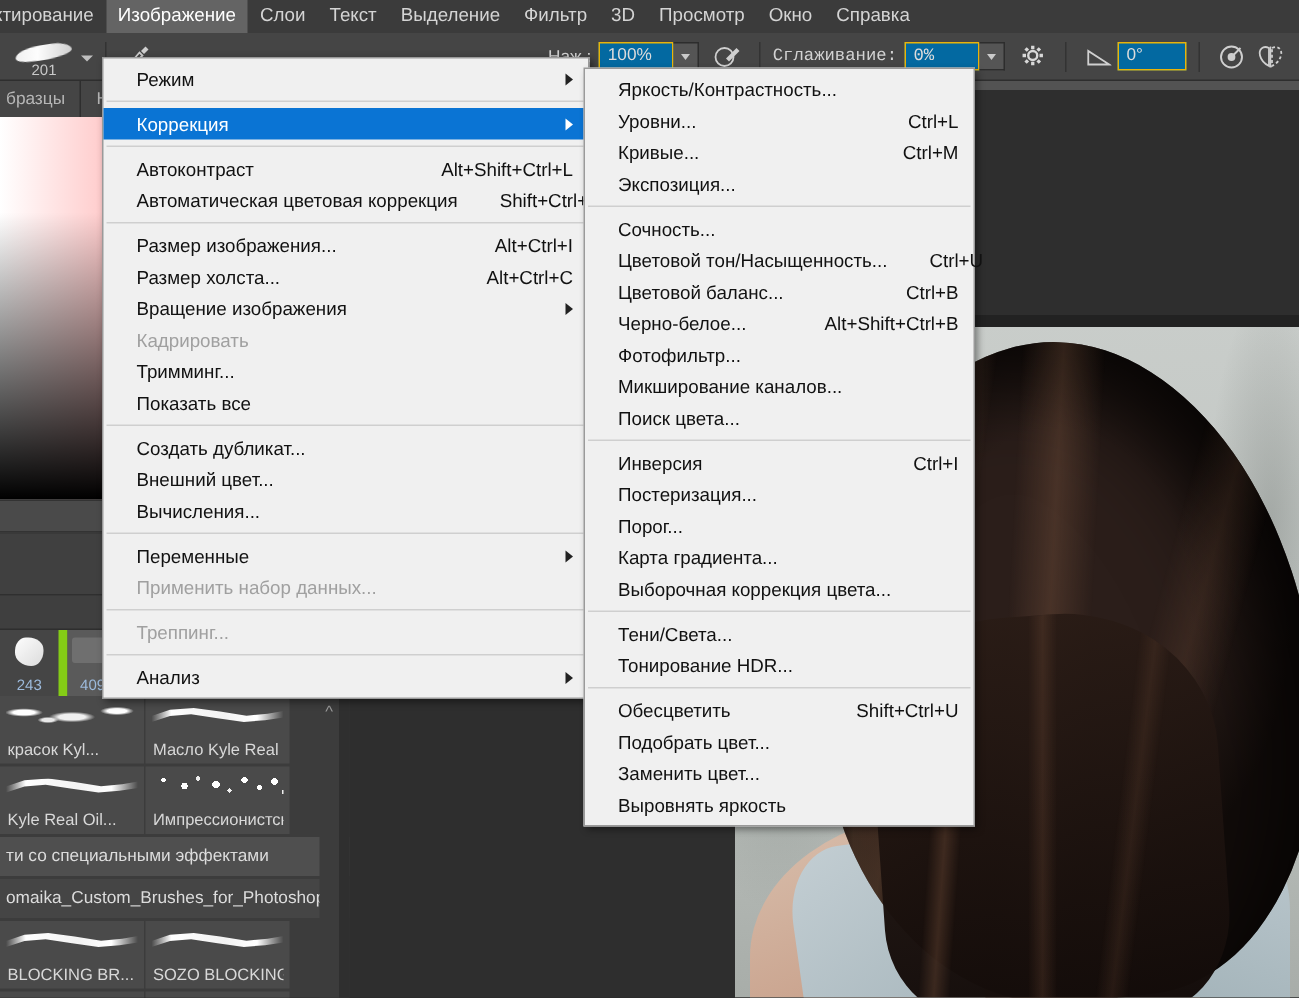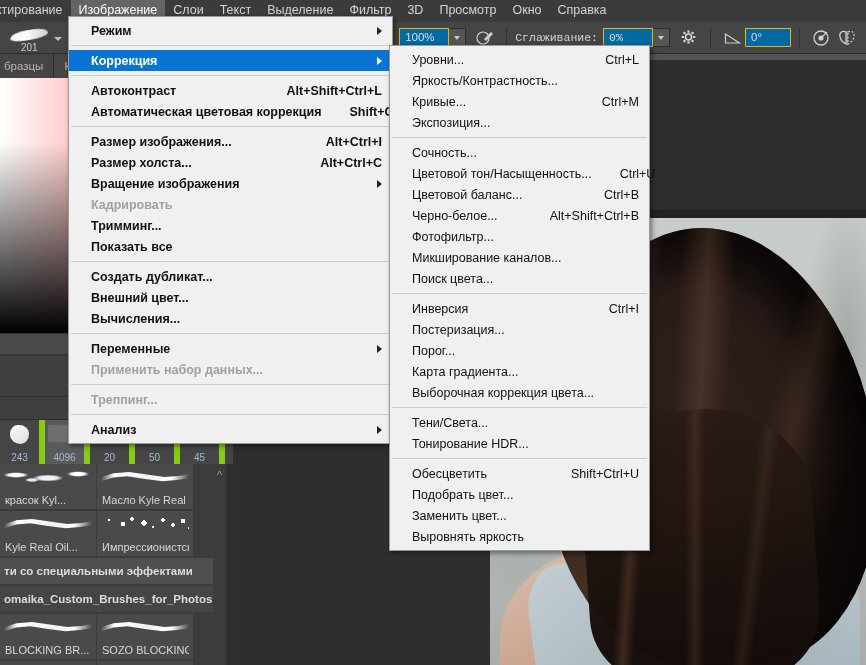--- a/index.html
+++ b/index.html
@@ -185,21 +185,21 @@
       radial-gradient(circle 2.3px at 82px 5px, #fff 99%, transparent),
       radial-gradient(circle 1.3px at 88px 12px, #eee 99%, transparent);
   }
   .bl-label {
     position: absolute; bottom: 3px; left: 5px; right: 4px;
     font-size: 11px; color: #d8d8d8; white-space: nowrap; overflow: hidden;
   }
   .bl-group {
     width: 233px; height: 26px; background: #4f4f4f; display: flex; align-items: center;
     padding-left: 4px; font-size: 11.5px; color: #dcdcdc; margin-bottom: 2px;
-    white-space: nowrap; overflow: hidden; font-weight: bold;
+    white-space: nowrap; overflow: hidden;
   }
   .bl-group.alt { background: #454545; }
   .bl-scroll {
     position: absolute; right: 7px; top: 0; width: 13px; height: 255px; background: #3c3c3c;
     display: flex; justify-content: center; padding-top: 5px; color: #9a9a9a; font-size: 11px;
   }
   .bl-rightedge {
     position: absolute; right: 0; top: 0; width: 7px; height: 255px; background: #2f2f2f;
   }
 
@@ -297,21 +297,21 @@
   .menu .row.hl { background: #0a74d4; }
   .menu .row.hl .lbl, .menu .row.hl .acc { color: #fff; }
   .menu .row .arrow {
     margin-left: auto; width: 0; height: 0;
     border-top: 4px solid transparent; border-bottom: 4px solid transparent;
     border-left: 5px solid #222;
   }
   .menu .row.hl .arrow { border-left-color: #fff; }
   .menu .sep { height: 1px; background: #cfcfcf; margin: 4px 2px; }
 
-  #menu-image { left: 68px; top: 16px; width: 325px; font-weight: bold; }
+  #menu-image { left: 68px; top: 38px; width: 325px; }
   #menu-adjust { left: 389px; top: 45px; width: 261px; }
 </style>
 </head>
 <body>
 
 <div id="app">
 
   <div class="menubar" id="menubar">
       <div class="mi clipped">ктирование</div>
       <div class="mi active">Изображение</div>
@@ -577,27 +577,27 @@
       </div>
       <div class="sep"></div>
       <div class="row">
         <span class="lbl">Анализ</span>
         <span class="arrow"></span>
       </div>
     </div>
 
   <div class="menu" id="menu-adjust">
       <div class="row">
+        <span class="lbl">Яркость/Контрастность...</span>
+      </div>
+      <div class="row">
         <span class="lbl">Уровни...</span>
         <span class="acc">Ctrl+L</span>
       </div>
       <div class="row">
-        <span class="lbl">Яркость/Контрастность...</span>
-      </div>
-      <div class="row">
         <span class="lbl">Кривые...</span>
         <span class="acc">Ctrl+M</span>
       </div>
       <div class="row">
         <span class="lbl">Экспозиция...</span>
       </div>
       <div class="sep"></div>
       <div class="row">
         <span class="lbl">Сочность...</span>
       </div>

